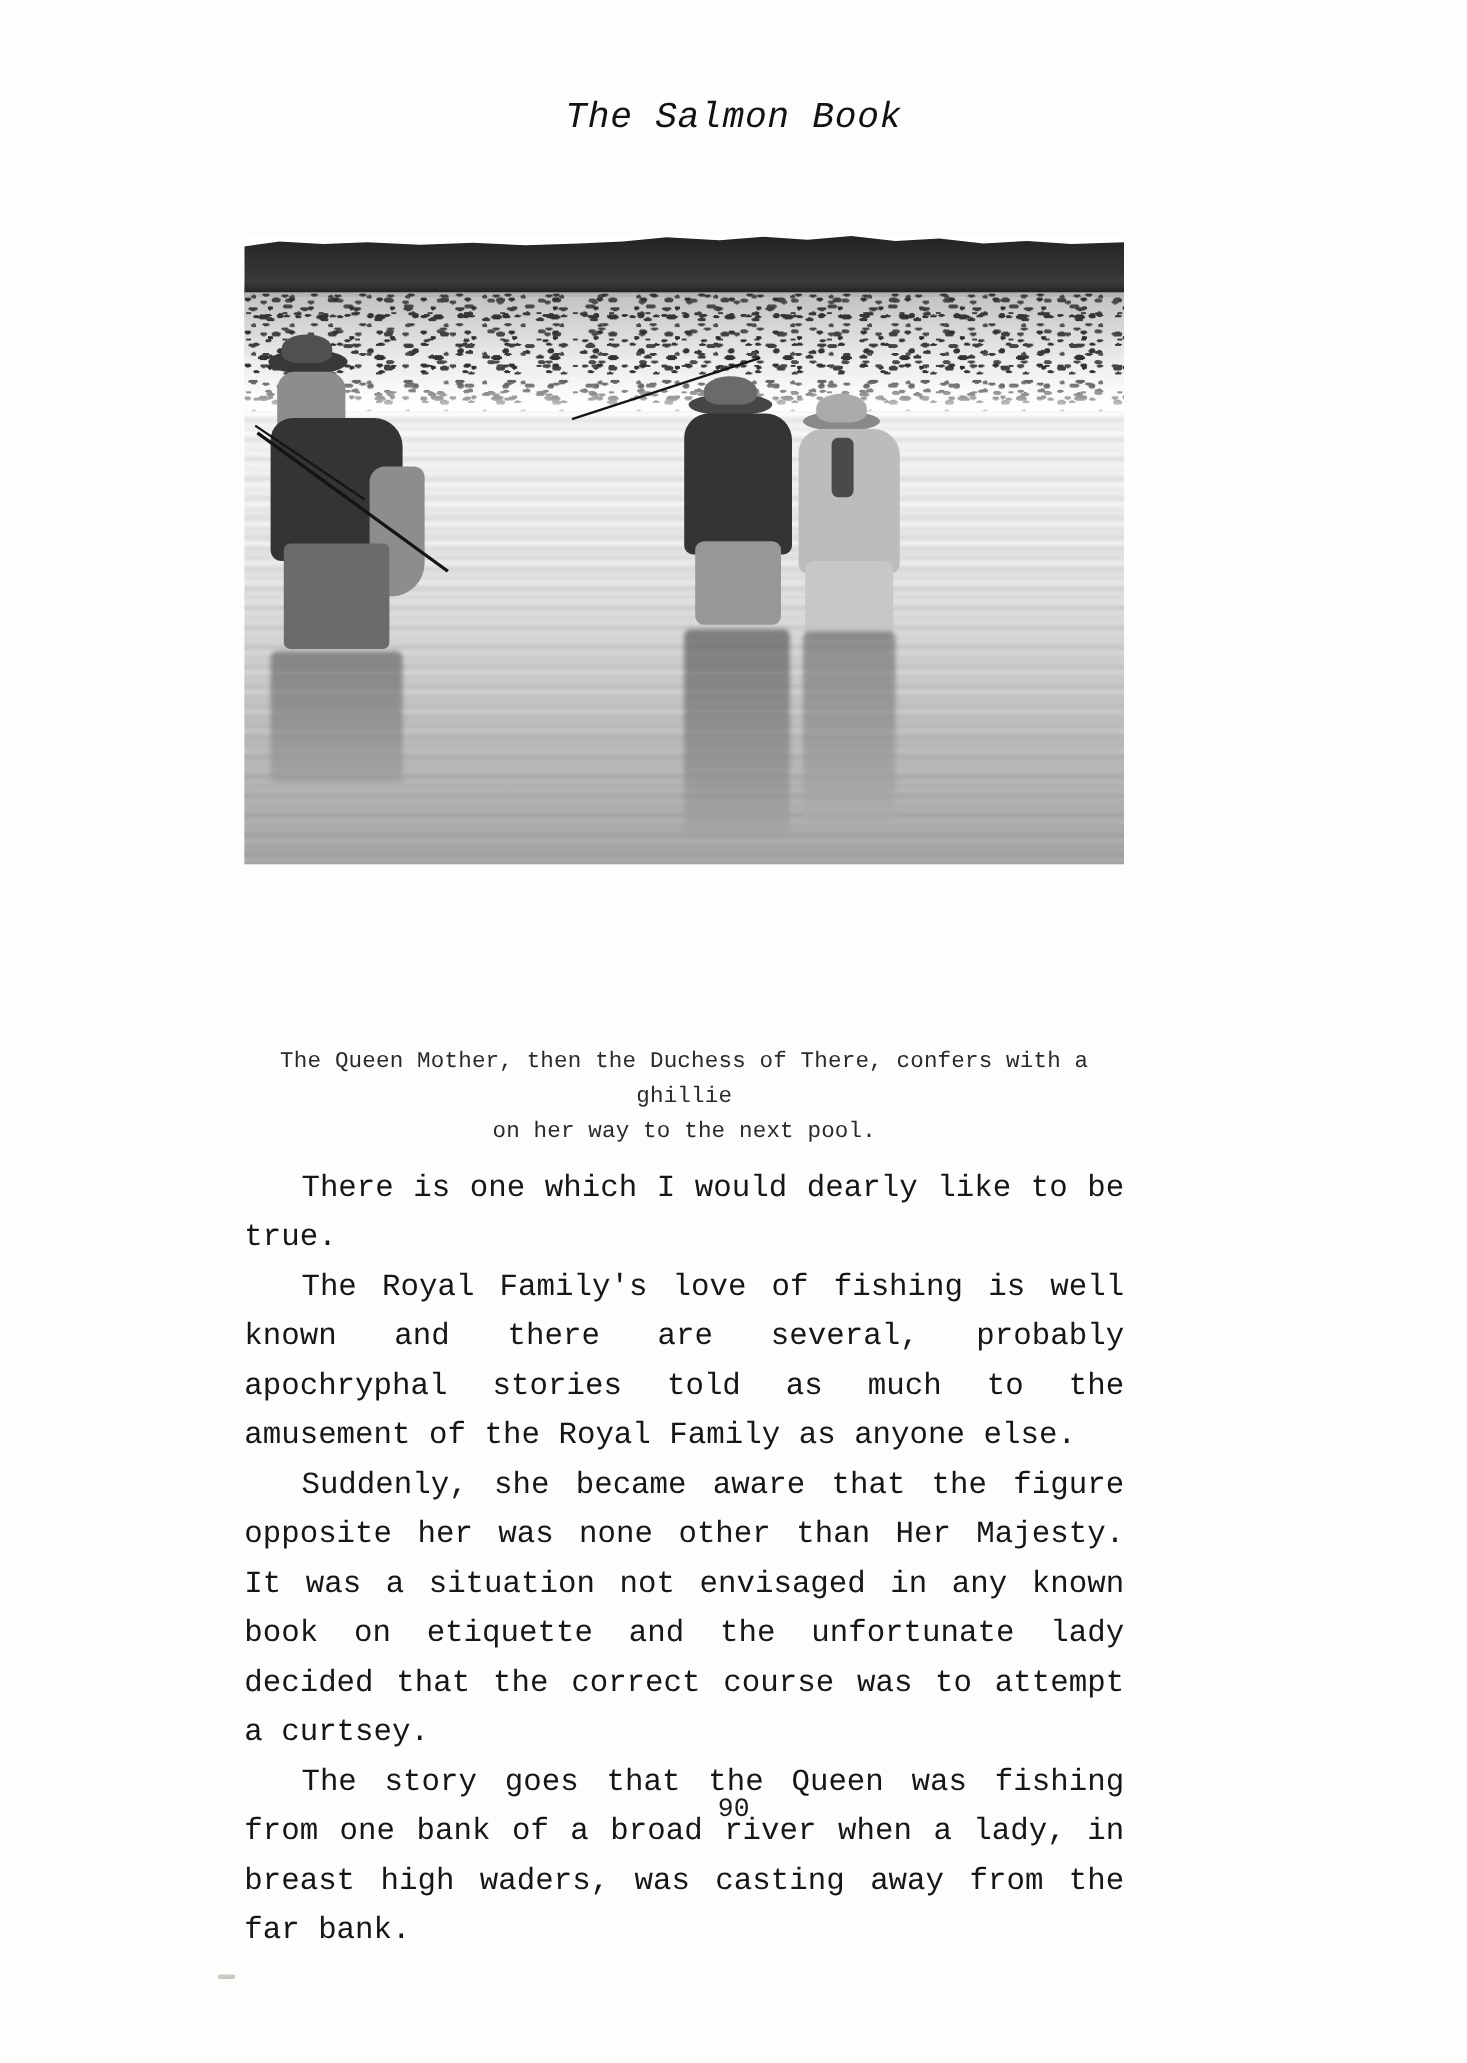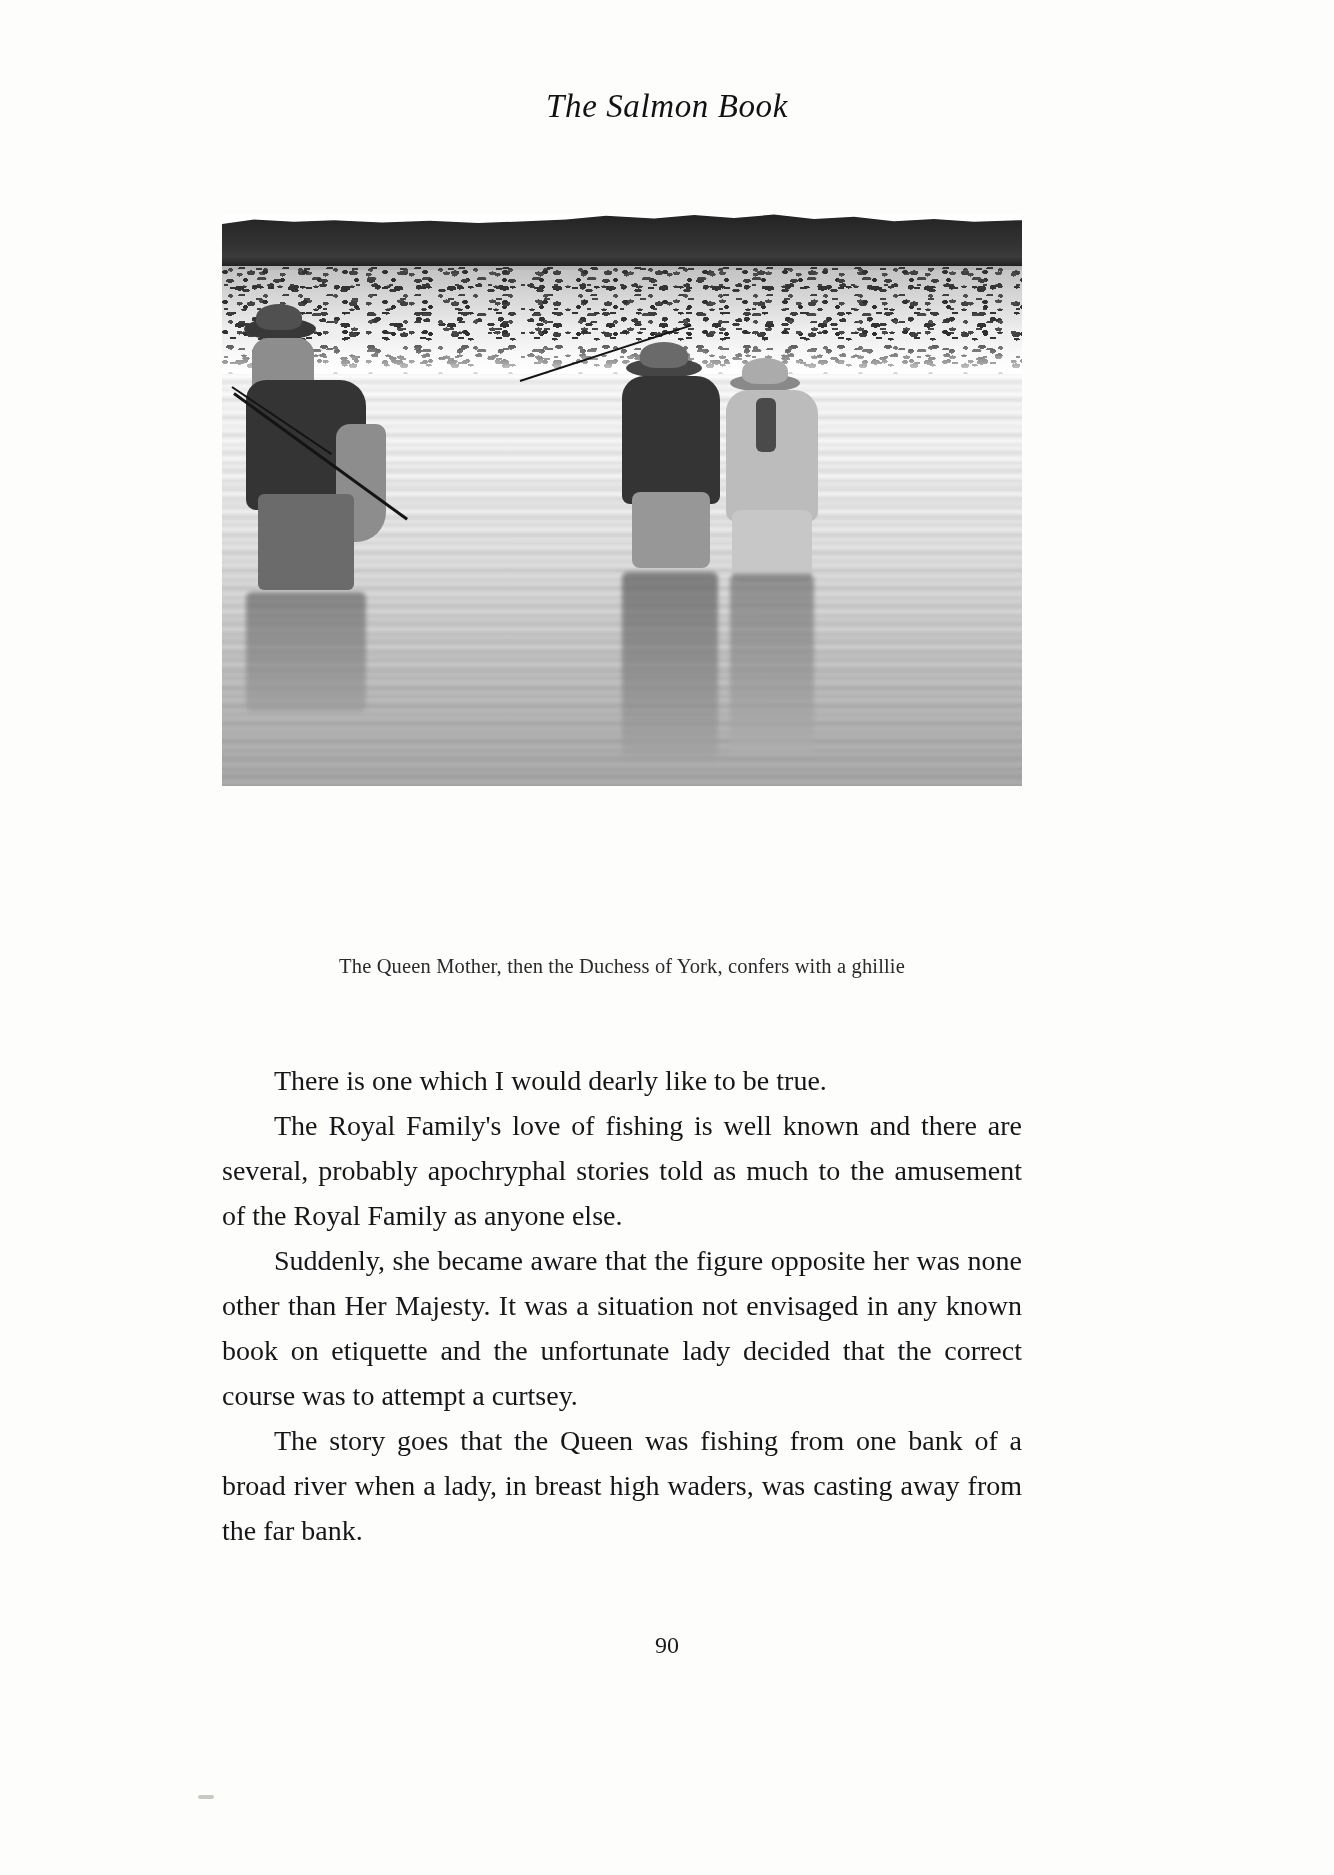--- a/index.html
+++ b/index.html
@@ -6,21 +6,21 @@
     margin: 0;
     padding: 0;
     background: #ffffff;
   }
   .page {
     position: relative;
     width: 1334px;
     height: 1875px;
     background: #fdfdfc;
     overflow: hidden;
-    font-family: Liberation Serif, serif;
+    font-family: Liberation Mono, monospace;
     color: #17171a;
   }
 
   
   .running-head {
     position: absolute;
     top: 88px;
     left: 0;
     width: 100%;
     text-align: center;
@@ -254,21 +254,22 @@
         <div class="torso coat-pale" style="left:6px; top:152px; width:80px; height:72px; background:#c3c2ba; border-radius:8px;"></div>
       </div>
 
       <div class="reflection" style="left:24px; top:378px; width:120px; height:120px; background:linear-gradient(180deg,#5d5c57,#9a9992);"></div>
       <div class="reflection" style="left:400px; top:358px; width:96px; height:190px; background:linear-gradient(180deg,#4d4c48,#a3a29b);"></div>
       <div class="reflection" style="left:508px; top:360px; width:84px; height:180px; background:linear-gradient(180deg,#67665f,#aeada6);"></div>
     </div>
   </div>
 
   <div class="caption">
-    <div>The Queen Mother, then the Duchess of York, confers with a ghillie</div>
+    <div>The Queen Mother, then the Duchess of There, confers with a ghillie</div>
+    <div>on her way to the next pool.</div>
   </div>
 
   <div class="body-text">
     <p>There is one which I would dearly like to be true.</p>
     <p>The Royal Family's love of fishing is well known and there are several, probably apochryphal stories told as much to the amusement of the Royal Family as anyone else.</p>
     <p>Suddenly, she became aware that the figure opposite her was none other than Her Majesty. It was a situation not envisaged in any known book on etiquette and the unfortunate lady decided that the correct course was to attempt a curtsey.</p>
     <p>The story goes that the Queen was fishing from one bank of a broad river when a lady, in breast high waders, was casting away from the far bank.</p>
   </div>
 
   <div class="folio">90</div>

